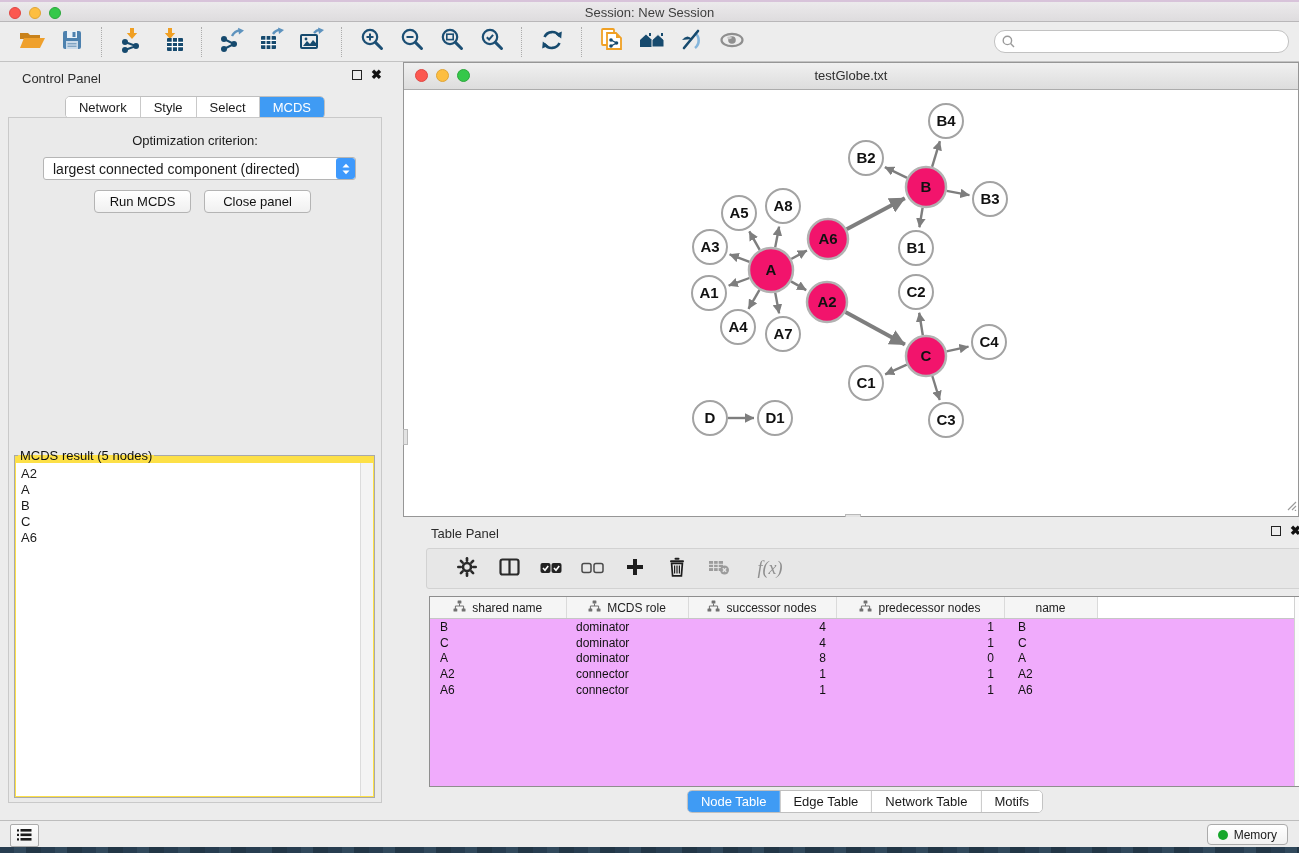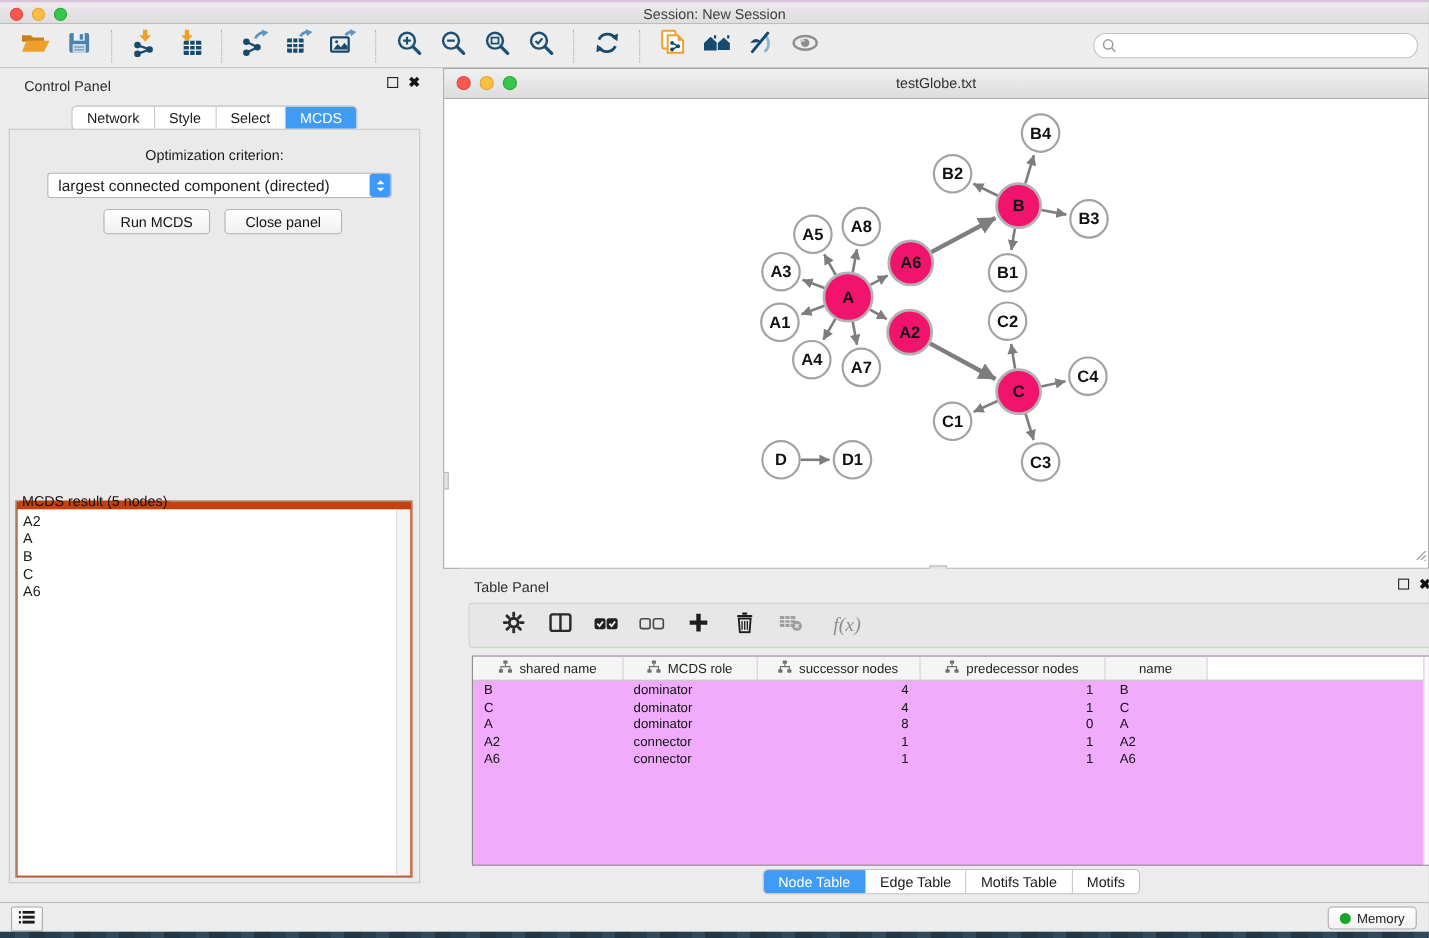--- a/index.html
+++ b/index.html
@@ -32,21 +32,21 @@
   .seg .segbtn:first-child{border-left:none;}
   .seg .segbtn.active{background:#3F9BF4;color:#fff;}
   .cp-body{position:absolute;left:8px;top:55px;width:374px;height:686px;background:#EAEAEA;border:1px solid #C9C9C9;box-sizing:border-box;}
   .opt-label{position:absolute;left:0;right:0;top:15px;text-align:center;font-size:13px;color:#1a1a1a;}
   .dropdown{position:absolute;left:34px;top:39px;width:313px;height:23px;background:#fff;border:1px solid #B5B5B5;border-radius:3px;box-sizing:border-box;display:flex;align-items:center;}
   .dropdown .dval{flex:1;font-size:14px;padding-left:9px;white-space:nowrap;overflow:hidden;}
   .dropdown .stepper{width:19px;height:21px;background:#3E99FC;border-radius:3px;display:flex;flex-direction:column;align-items:center;justify-content:center;gap:1px;}
   .cbtn{position:absolute;height:23px;border:1px solid #B4B4B4;border-radius:4px;background:linear-gradient(#FFFFFF,#F0F0F0);font-size:13px;font-family:"Liberation Sans",sans-serif;color:#111;text-align:center;line-height:21px;box-sizing:border-box;}
   .runbtn{left:85px;top:72px;width:97px;}
   .closebtn{left:195px;top:72px;width:107px;}
-  fieldset.resultbox{position:absolute;left:5px;right:6px;top:330px;bottom:4px;margin:0;padding:0;border:1px solid #A9A9A9;background:#c2410c;}
+  fieldset.resultbox{position:absolute;left:5px;right:6px;top:330px;bottom:4px;margin:0;padding:0;border:1px solid #A9A9A9;background:#fde047;}
   fieldset.resultbox legend{font-size:13px;color:#111;margin-left:3px;padding:0 2px;background:transparent;}
   .result-list{position:absolute;left:1px;right:13px;top:0;bottom:1px;background:#fff;padding:3px 0 0 5px;font-size:13px;line-height:16px;overflow:hidden;}
   .vtrack{position:absolute;right:1px;top:0;bottom:1px;width:12px;background:#F4F4F4;border-left:1px solid #DCDCDC;}
   
   .rightcol{position:absolute;left:403px;top:62px;width:896px;height:758px;}
   .netwin{position:absolute;left:0;top:0;width:896px;height:455px;border:1px solid #969696;box-sizing:border-box;background:#fff;}
   .netbar{position:relative;height:26px;background:linear-gradient(#F0F0F0,#DDDDDD);border-bottom:1px solid #ACACAC;}
   .netbar .lights{left:11px;top:6px;}
   .netbar .light{width:13px;height:13px;}
   .netbar .wtitle{position:absolute;left:0;right:0;top:5px;text-align:center;font-size:13px;color:#2e2e2e;}
@@ -580,21 +580,21 @@
                 <td class="namecol">A6</td>
                 <td></td>
               </tr>
             </tbody>
         </table>
         <div class="tscroll"></div>
       </div>
       <div class="btabs"><div class="seg" id="bottom-tabs-seg">
             <div class="segbtn active">Node Table</div>
             <div class="segbtn">Edge Table</div>
-            <div class="segbtn">Motifs Table</div>
+            <div class="segbtn">Network Table</div>
             <div class="segbtn">Motifs</div>
           </div></div>
     </div>
   </div>
 
   <div class="statusbar">
     <div class="listbtn">
         <span><svg width="15" height="12" viewBox="0 0 15 12">
             <g fill="#1b1b1b">
               <rect x="0" y="0.3" width="2" height="2.2"></rect>

